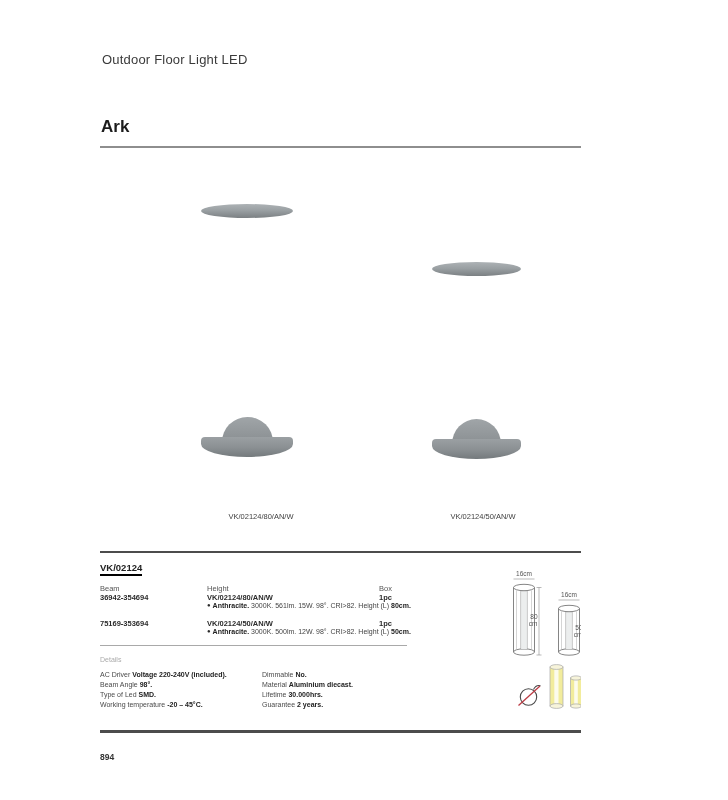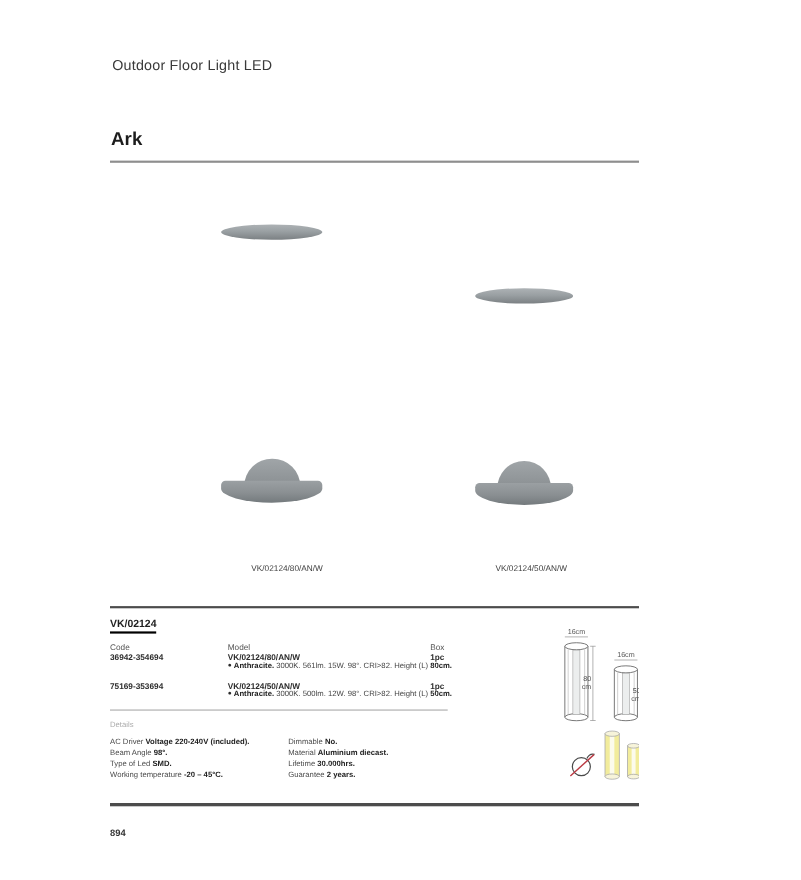--- a/index.html
+++ b/index.html
@@ -45,21 +45,21 @@
   .img-label-50 { left:403px; }
 
   
   .family-code { left:100px; top:562px; font-size:9.5px; font-weight:bold; color:#222;
     border-bottom:2px solid #000000; padding-bottom:1px; }
   .t-row { position:absolute; left:100px; width:304px; height:10px; }
   .t-head { top:584px; font-size:7.5px; color:#555; }
   .t-r1 { top:593px; } .t-r2 { top:619px; }
   .t-row .c1 { position:absolute; left:0; }
   .t-row .c2 { position:absolute; left:107px; }
-  .t-row .c3 { position:absolute; right:0; }
+  .t-row .c3 { position:absolute; right:12px; }
   .t-data { font-size:7.5px; font-weight:bold; color:#2b2b2b; }
   .t-desc { position:absolute; left:207px; font-size:7px; color:#444; }
   .t-desc-1 { top:602px; } .t-desc-2 { top:628px; }
   .t-desc b { color:#222; }
   .bullet { font-size:6px; vertical-align:1px; color:#2b2b2b; }
 
   
   .details-label { left:100px; top:656px; font-size:7px; color:#ababab; }
   .details-col { position:absolute; top:670px; font-size:7px; color:#4a4a4a; line-height:10px; }
   .details-left { left:100px; } .details-right { left:262px; }
@@ -95,22 +95,22 @@
     <div class="disc"></div>
     <div class="cap"></div>
   </div>
   <div class="abs img-label img-label-80">VK/02124/80/AN/W</div>
   <div class="abs img-label img-label-50">VK/02124/50/AN/W</div>
 
   <div class="abs rule rule-table-top"></div>
   <div class="abs family-code">VK/02124</div>
 
   <div class="t-row t-head">
-      <span class="c1">Code</span>
-      <span class="c2">Model</span>
+      <span class="c1">Beam</span>
+      <span class="c2">Height</span>
       <span class="c3">Box</span>
     </div>
 
   <div class="t-row t-r1 t-data">
       <span class="c1">36942-354694</span>
       <span class="c2">VK/02124/80/AN/W</span>
       <span class="c3">1pc</span>
     </div>
   <div class="t-desc t-desc-1"><span class="bullet">●</span> <b>Anthracite.</b><span> 3000K. 561lm. 15W. 98°. CRI&gt;82. Height (L) </span><b>80cm.</b></div>
 

